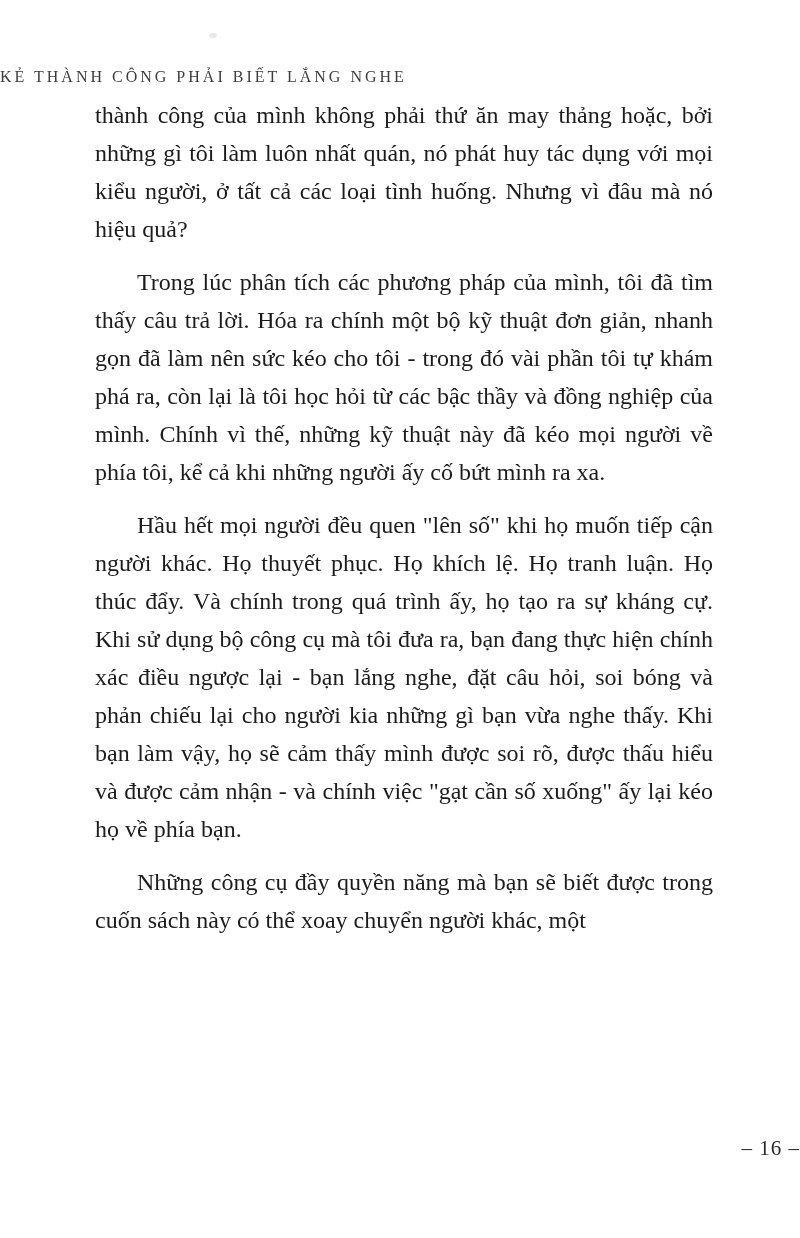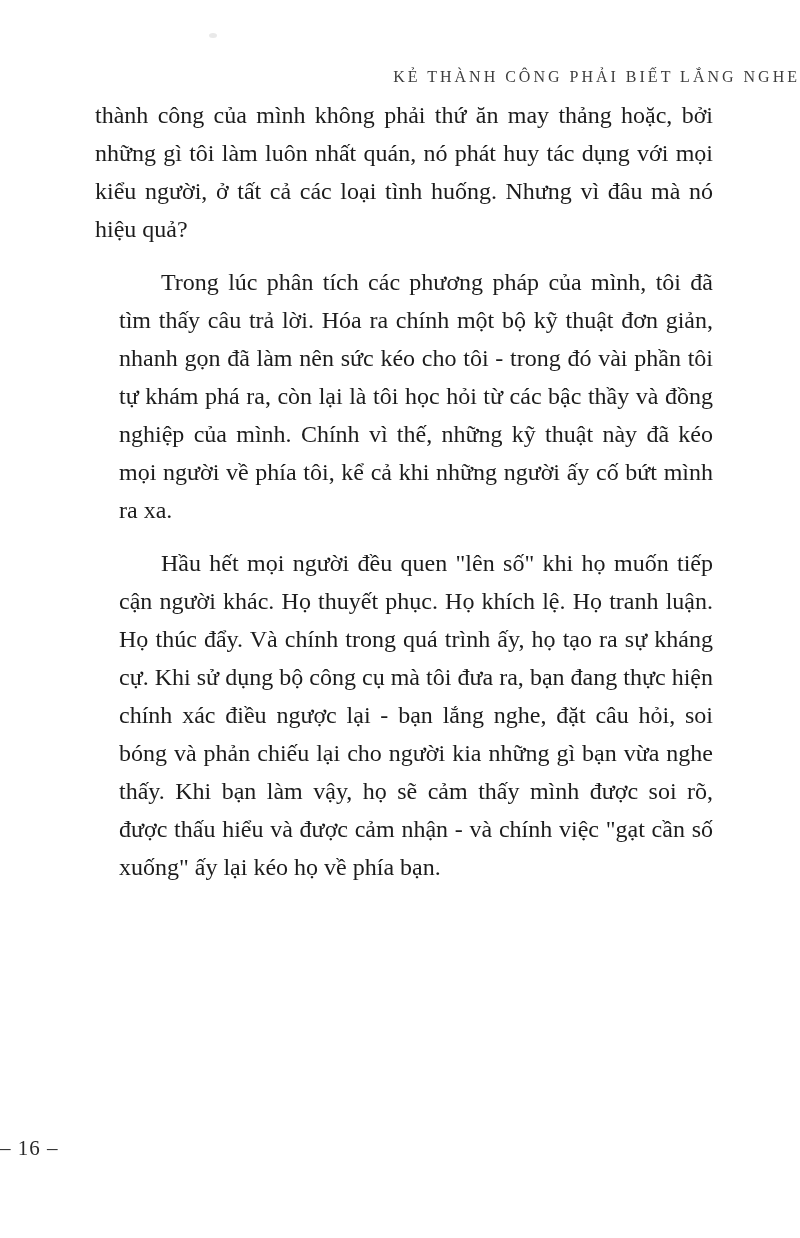--- a/index.html
+++ b/index.html
@@ -14,21 +14,21 @@
     background: #ffffff;
     overflow: hidden;
     font-family: "Liberation Serif", "DejaVu Serif", serif;
     color: #1c1c1c;
   }
   .running-head {
     position: absolute;
     top: 68px;
     left: 0;
     width: 100%;
-    text-align: right;
+    text-align: left;
     font-size: 16px;
     letter-spacing: 3px;
     color: #3d3d3d;
     font-weight: 400;
   }
   .body-text {
     position: absolute;
     top: 96px;
     left: 95px;
     width: 618px;
@@ -36,28 +36,27 @@
     line-height: 38px;
     text-align: justify;
     color: #1c1c1c;
   }
   .body-text p {
     margin: 0 0 15px 0;
     text-indent: 0;
   }
   .body-text p.indented {
     text-indent: 42px;
-    margin-left: 24px;
   }
   .page-number {
     position: absolute;
     top: 1136px;
     left: 0;
     width: 100%;
-    text-align: left;
+    text-align: right;
     font-size: 21px;
     color: #2a2a2a;
     letter-spacing: 1px;
   }
   .scan-speck {
     position: absolute;
     top: 33px;
     left: 209px;
     width: 8px;
     height: 5px;
@@ -71,17 +70,18 @@
 <div class="page">
 
   <div class="scan-speck"></div>
 
   <div class="running-head">KẺ THÀNH CÔNG PHẢI BIẾT LẮNG NGHE</div>
 
   <div class="body-text">
     <p>thành công của mình không phải thứ ăn may thảng hoặc, bởi những gì tôi làm luôn nhất quán, nó phát huy tác dụng với mọi kiểu người, ở tất cả các loại tình huống. Nhưng vì đâu mà nó hiệu quả?</p>
     <p class="indented">Trong lúc phân tích các phương pháp của mình, tôi đã tìm thấy câu trả lời. Hóa ra chính một bộ kỹ thuật đơn giản, nhanh gọn đã làm nên sức kéo cho tôi - trong đó vài phần tôi tự khám phá ra, còn lại là tôi học hỏi từ các bậc thầy và đồng nghiệp của mình. Chính vì thế, những kỹ thuật này đã kéo mọi người về phía tôi, kể cả khi những người ấy cố bứt mình ra xa.</p>
     <p class="indented">Hầu hết mọi người đều quen "lên số" khi họ muốn tiếp cận người khác. Họ thuyết phục. Họ khích lệ. Họ tranh luận. Họ thúc đẩy. Và chính trong quá trình ấy, họ tạo ra sự kháng cự. Khi sử dụng bộ công cụ mà tôi đưa ra, bạn đang thực hiện chính xác điều ngược lại - bạn lắng nghe, đặt câu hỏi, soi bóng và phản chiếu lại cho người kia những gì bạn vừa nghe thấy. Khi bạn làm vậy, họ sẽ cảm thấy mình được soi rõ, được thấu hiểu và được cảm nhận - và chính việc "gạt cần số xuống" ấy lại kéo họ về phía bạn.</p>
+    <p class="indented">Những công cụ đầy quyền năng mà bạn sẽ biết được trong cuốn sách này có thể xoay chuyển người khác, một</p>
   </div>
 
   <div class="page-number">– 16 –</div>
 
 </div>
 
 </body></html>

